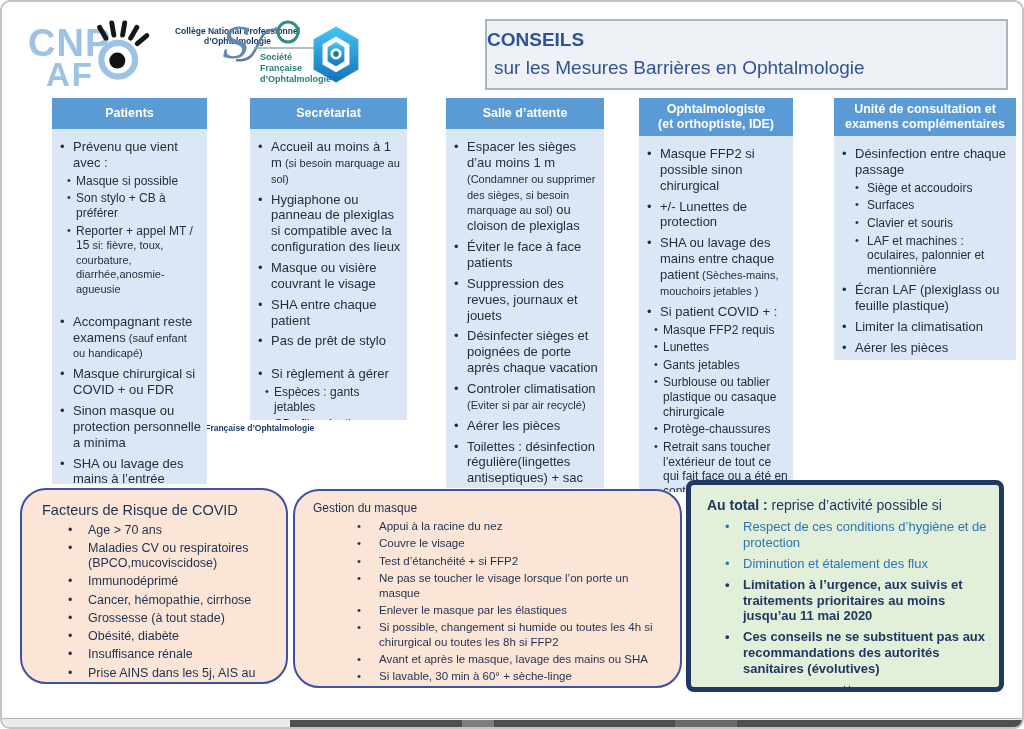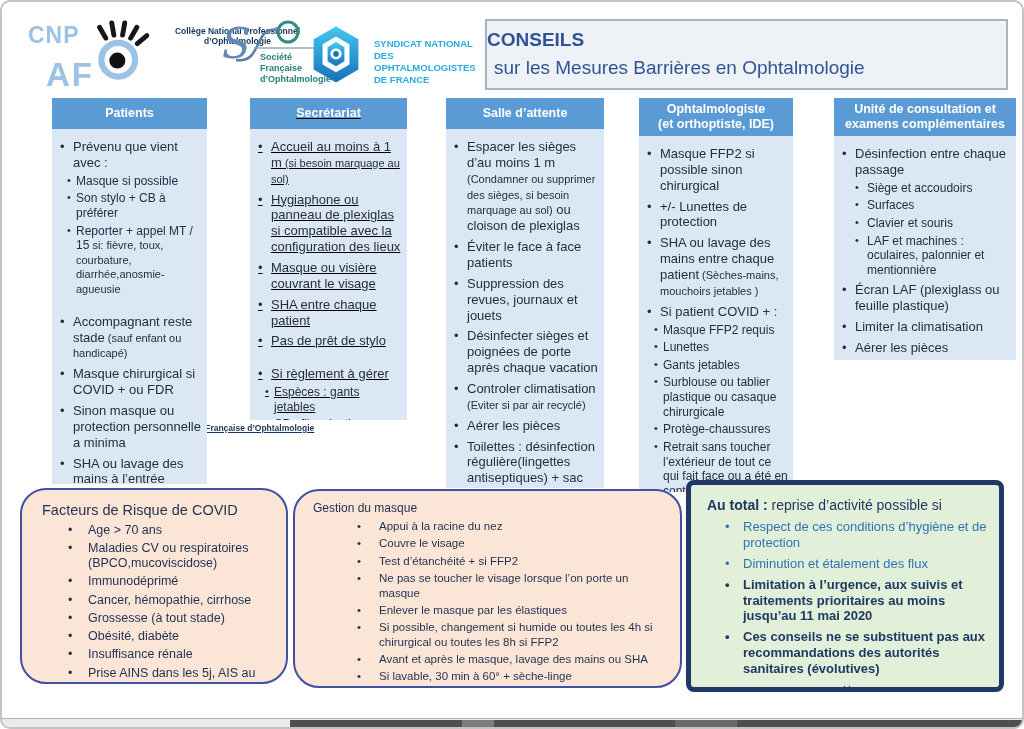--- a/index.html
+++ b/index.html
@@ -1,21 +1,21 @@
 <!DOCTYPE html>
 <html style="--header-blue: #5b9bd5; --column-bg: #dbe7f5; --title-blue: #2f5496; --navy: #1f3864; --orange-bg: #fbe5d6; --orange-border: #3f51a3; --green-bg: #e2efd9; --green-border: #1f3864; --accent-blue: #2e74b5; --logo-light-blue: #9cc2e5; --snof-blue: #29abe2; --sfo-teal: #23807b;"><head>
 <meta charset="utf-8">
 <style>
   html,body{margin:0;padding:0;background:#ffffff;font-family:"Liberation Sans",sans-serif;}
   .page{position:relative;width:1024px;height:729px;background:#fff;border:2px solid #c3c3c3;
         border-radius:10px;box-sizing:border-box;overflow:hidden;}
 
   
   .cnp{position:absolute;left:26px;top:12px;width:140px;height:80px;}
-  .cnp .t1{position:absolute;left:0;top:8px;font-size:23px;font-weight:bold;color:var(--logo-light-blue,#9cc2e5);letter-spacing:1px;}
+  .cnp .t1{position:absolute;left:0;top:8px;font-size:38px;font-weight:bold;color:var(--logo-light-blue,#9cc2e5);letter-spacing:1px;}
   .cnp .t2{position:absolute;left:18px;top:42px;font-size:33px;font-weight:bold;color:var(--logo-light-blue,#9cc2e5);letter-spacing:2px;}
   .cnp svg{position:absolute;left:60px;top:4px;}
   .college{position:absolute;left:148px;top:24px;width:84px;text-align:center;
            color:#17365d;font-weight:bold;font-size:8.5px;line-height:1.18;}
   .college .c2{margin-top:11px;}
   .sfo{position:absolute;left:218px;top:18px;width:110px;height:76px;}
   .sfo .cap{position:absolute;left:40px;top:32px;width:66px;font-size:9px;font-weight:bold;
             color:var(--sfo-teal,#23807b);line-height:1.2;}
   .snof-ic{position:absolute;left:306px;top:22px;}
   .snof-cap{position:absolute;left:372px;top:36px;width:112px;font-size:9.5px;font-weight:bold;
@@ -28,21 +28,21 @@
   .title-box .l2{margin-top:6px;font-size:19px;}
 
   
   .col{position:absolute;top:96px;display:flex;flex-direction:column;box-sizing:border-box;padding-left:20px;}
   .col .hd{background:var(--header-blue,#5b9bd5);color:#fff;font-weight:bold;font-size:12.5px;
            text-align:center;padding:8px 2px;white-space:pre-line;line-height:1.2;}
   .c4 .hd,.c5 .hd{padding:4px 2px;}
   .col .bd{background:var(--column-bg,#dbe7f5);flex:1;padding:10px 5px 6px 8px;font-size:13px;
            color:#222f3f;line-height:1.22;overflow:hidden;}
   .c1{left:30px;width:175px;height:386px;}
-  .c2{left:228px;width:177px;height:322px;text-decoration:underline;}
+  .c2{left:228px;width:177px;height:322px;}
   .c3{left:424px;width:178px;height:390px;}
   .c4{left:617px;width:174px;height:394px;}
   .c5{left:812px;width:202px;height:262px;}
 
   
   .li{display:flex;margin-top:5px;}
   .li:first-child{margin-top:0;}
   .li.gap{margin-top:17px;}
   .li .bul{flex:0 0 auto;}
   .l1 .bul{width:13px;}
@@ -121,21 +121,20 @@
         <stop offset="0" stop-color="#45c6f2"></stop>
         <stop offset="1" stop-color="#1672b9"></stop>
       </linearGradient>
     </defs>
     <polygon points="50,4 90,27 90,81 50,104 10,81 10,27" fill="url(#hx)"></polygon>
     <polygon points="50,22 74,36 74,72 50,86 26,72 26,36" fill="#ffffff"></polygon>
     <polygon points="50,32 65,41 65,66 50,75 35,66 35,41" fill="url(#hx)"></polygon>
     <circle cx="50" cy="53" r="10" fill="#ffffff"></circle>
     <circle cx="50" cy="53" r="5" fill="#1672b9"></circle>
   </svg>
-  <div class="snof-cap">SYNDICAT NATIONAL DES OPHTALMOLOGISTES DE FRANCE</div>
 
   <div class="title-box">
     <div class="l1">CONSEILS</div>
     <div class="l2">sur les Mesures Barrières en Ophtalmologie</div>
   </div>
 
   <div class="col c1">
     <div class="hd">Patients</div>
     <div class="bd">
         <div class="li l1">
@@ -149,21 +148,21 @@
         <div class="li l2">
           <span class="bul">•</span>
           <span class="txt"><span>Son stylo + CB à préférer</span></span>
         </div>
         <div class="li l2">
           <span class="bul">•</span>
           <span class="txt"><span>Reporter + appel MT / 15</span><span class="small"> si: fièvre, toux, courbature, diarrhée,anosmie-agueusie</span></span>
         </div>
         <div class="li l1 gap">
           <span class="bul">•</span>
-          <span class="txt"><span>Accompagnant reste stade</span><span class="small"> (sauf enfant ou handicapé)</span></span>
+          <span class="txt"><span>Accompagnant reste examens</span><span class="small"> (sauf enfant ou handicapé)</span></span>
         </div>
         <div class="li l1">
           <span class="bul">•</span>
           <span class="txt"><span>Masque chirurgical si COVID + ou FDR</span></span>
         </div>
         <div class="li l1">
           <span class="bul">•</span>
           <span class="txt"><span>Sinon masque ou protection personnelle a minima</span></span>
         </div>
         <div class="li l1">

